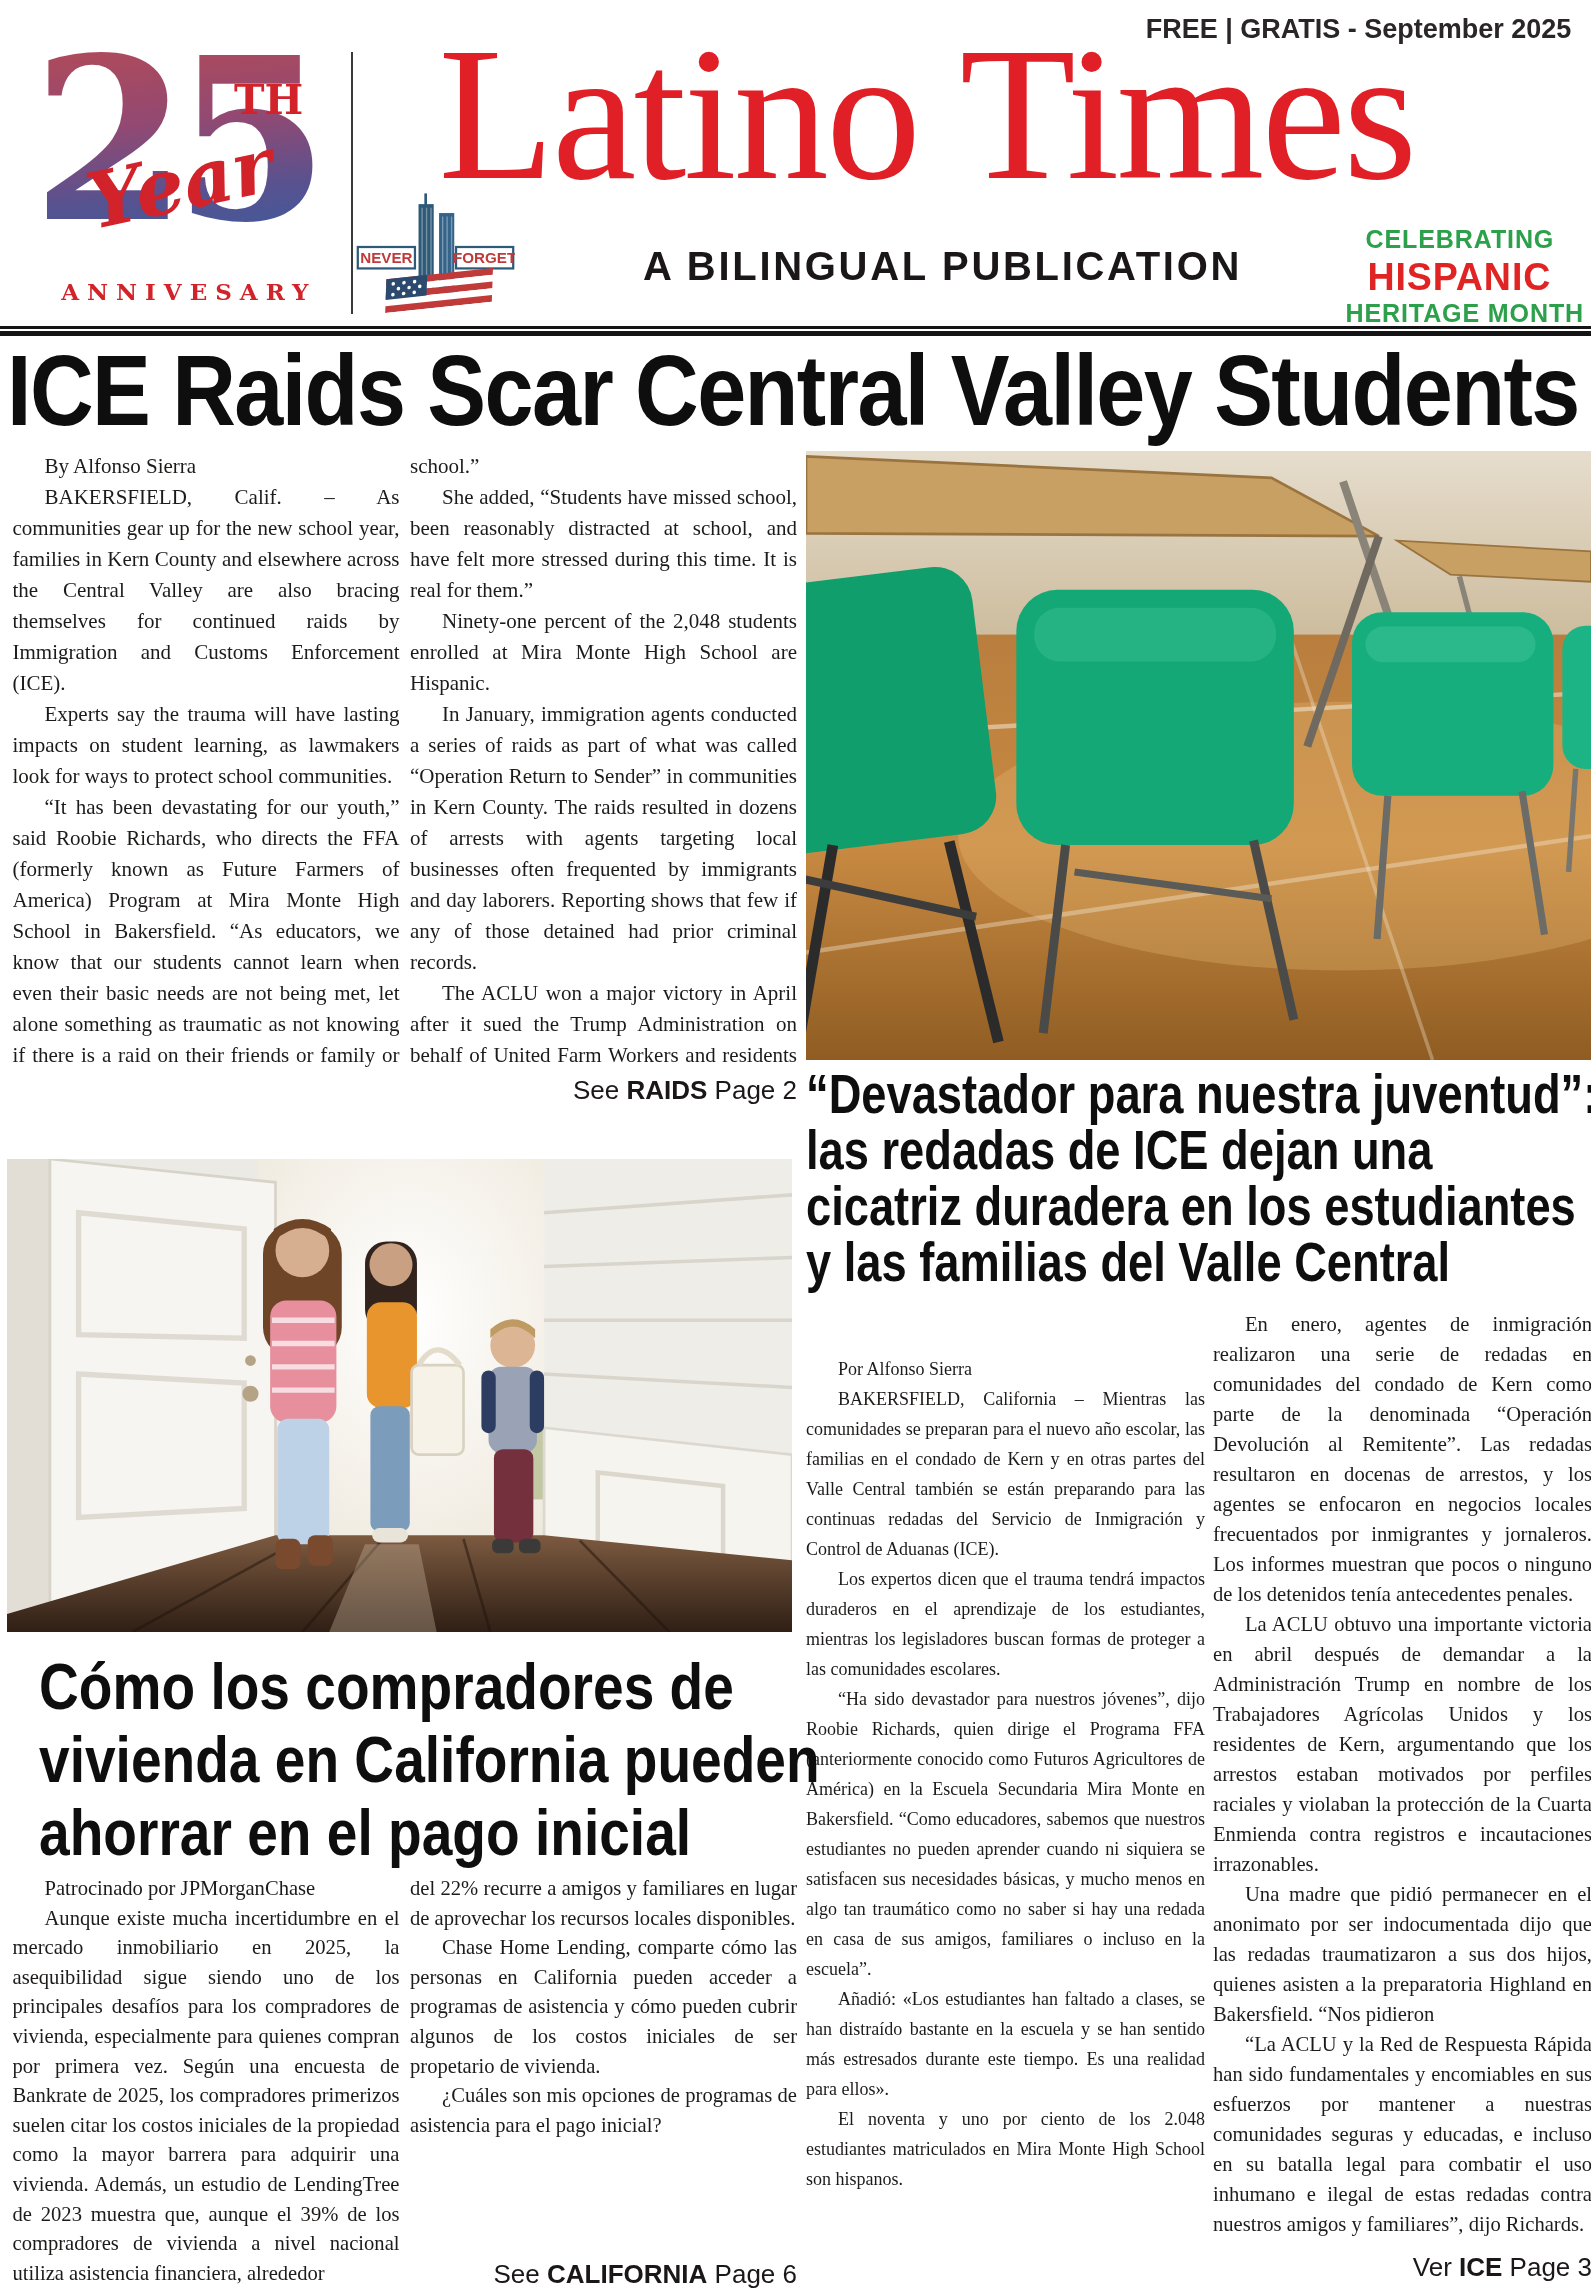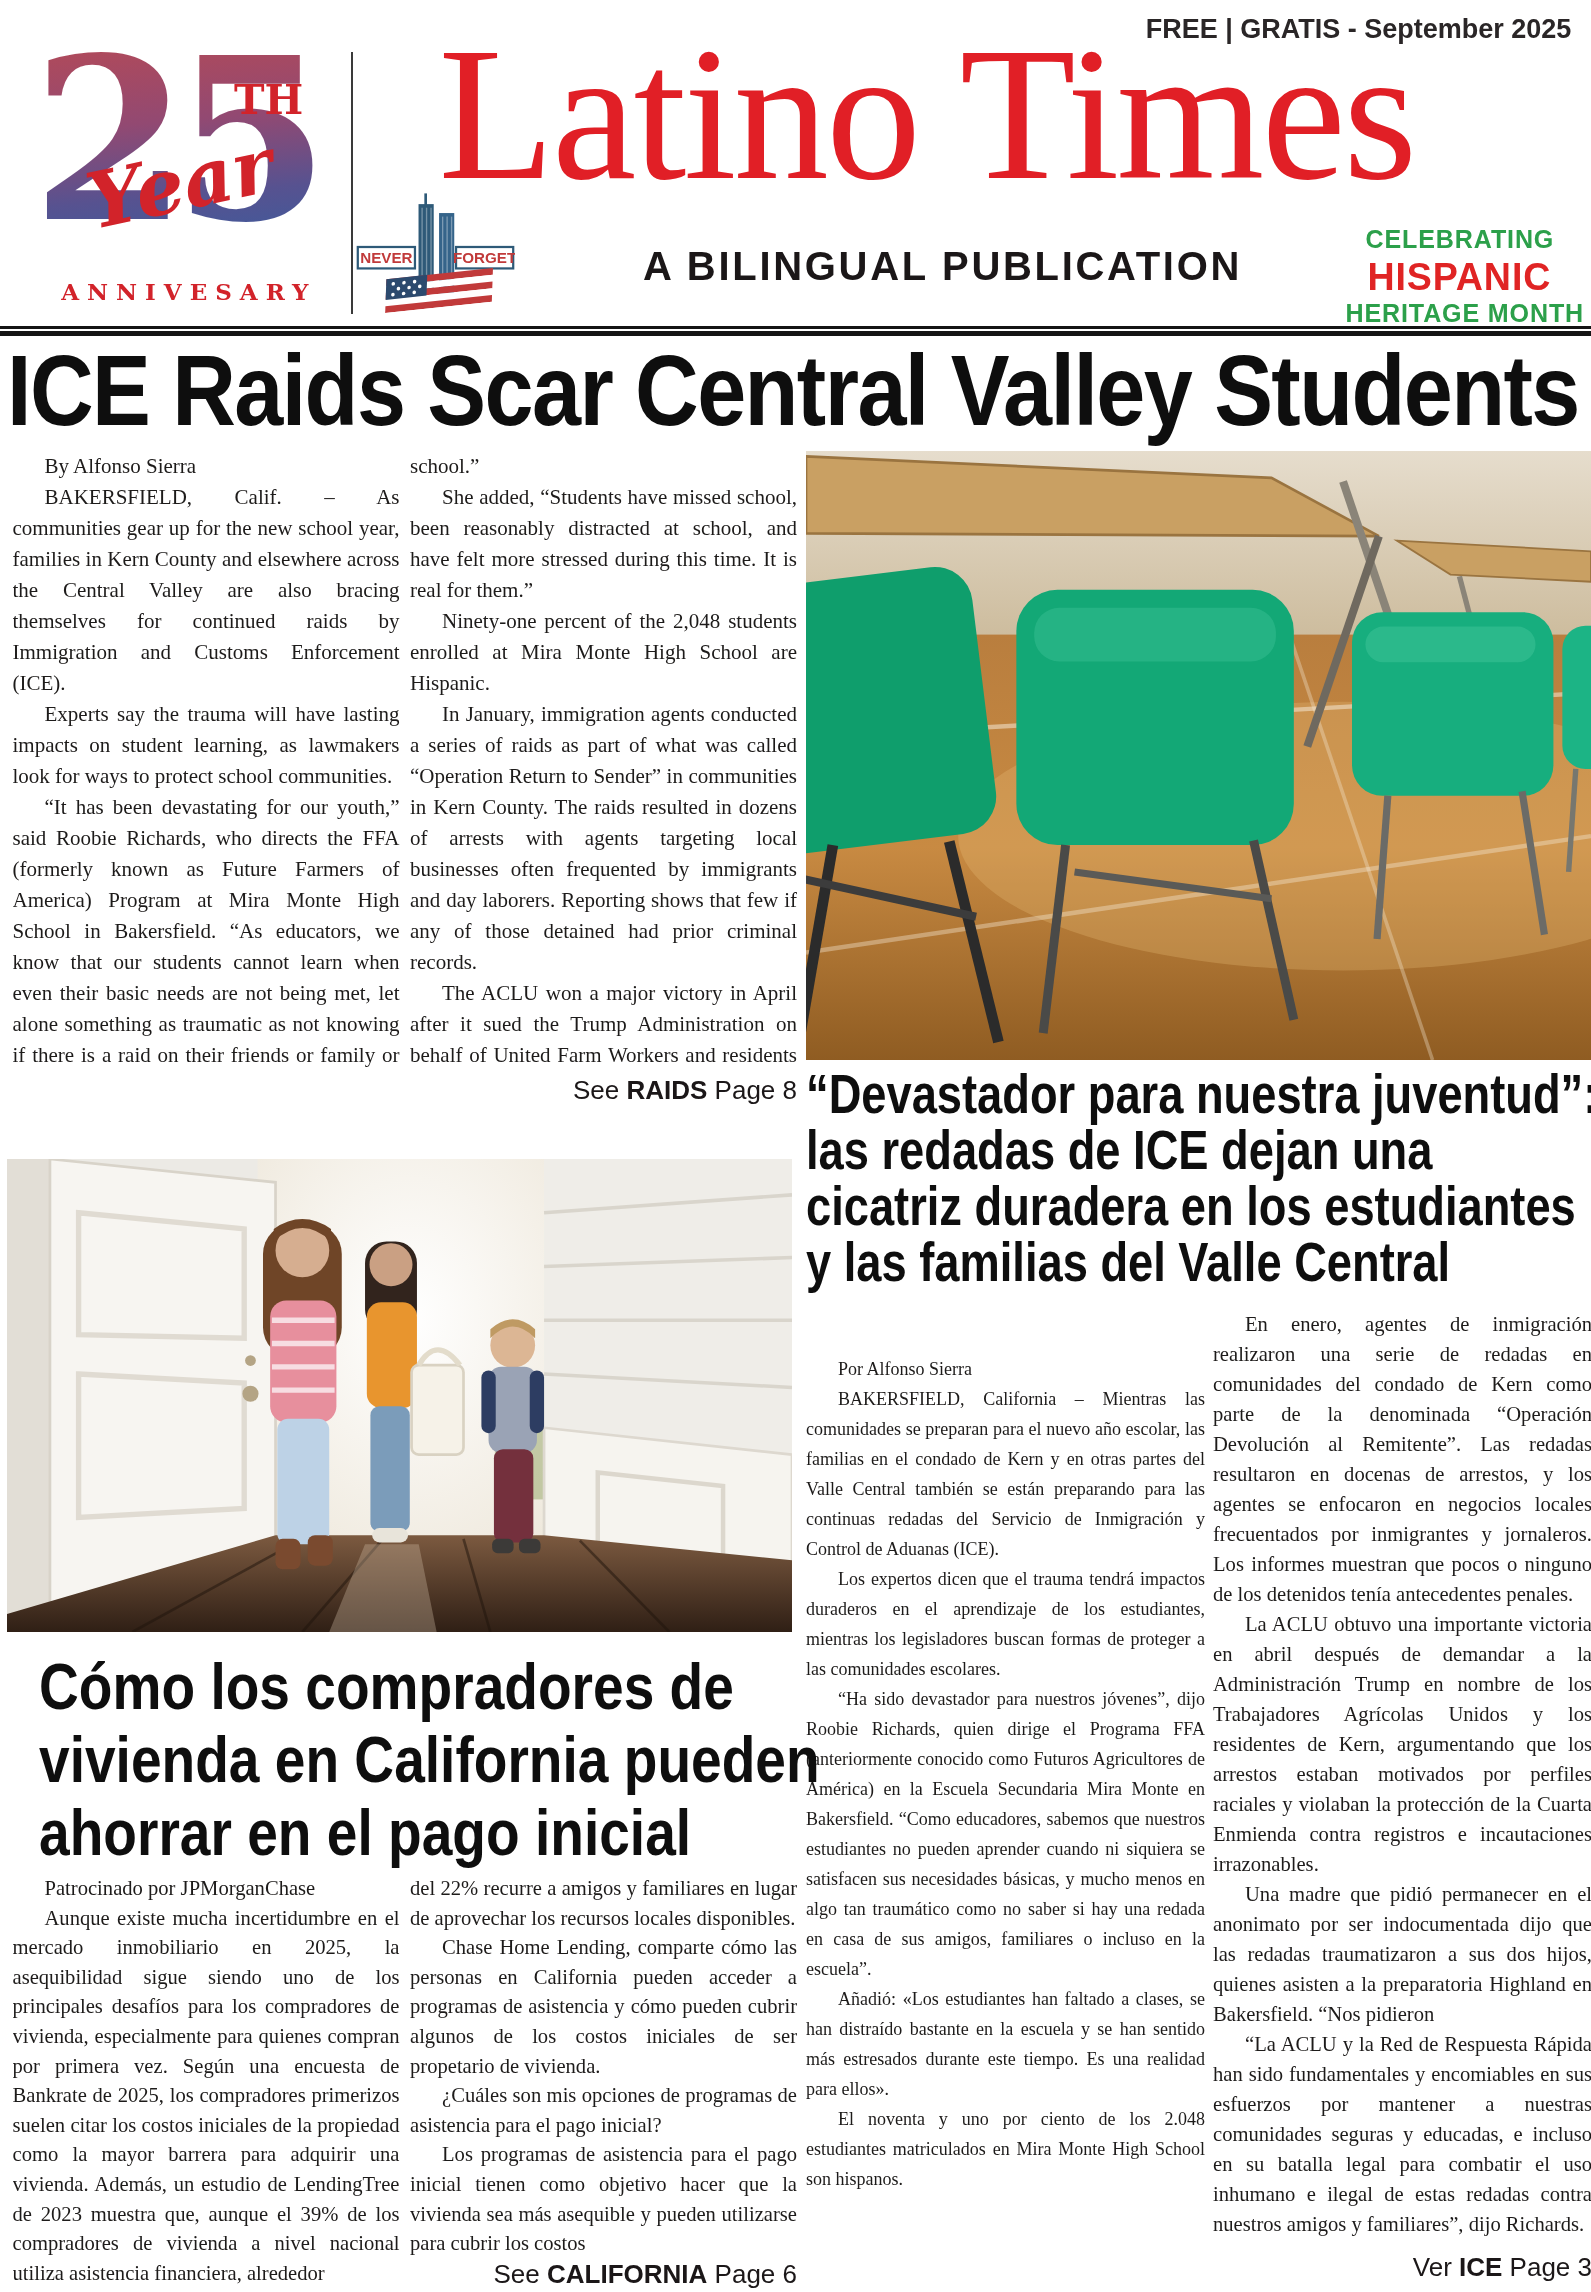--- a/index.html
+++ b/index.html
@@ -153,21 +153,21 @@
     <p>“It has been devastating for our youth,” said Roobie Richards, who directs the FFA (formerly known as Future Farmers of America) Program at Mira Monte High School in Bakersfield. “As educators, we know that our students cannot learn when even their basic needs are not being met, let alone something as traumatic as not knowing if there is a raid on their friends or family or even at</p>
   </div>
   <div class="colbox" id="eng2">
     <p class="cont">school.”</p>
     <p>She added, “Students have missed school, been reasonably distracted at school, and have felt more stressed during this time. It is real for them.”</p>
     <p>Ninety-one percent of the 2,048 students enrolled at Mira Monte High School are Hispanic.</p>
     <p>In January, immigration agents conducted a series of raids as part of what was called “Operation Return to Sender” in communities in Kern County. The raids resulted in dozens of arrests with agents targeting local businesses often frequented by immigrants and day laborers. Reporting shows that few if any of those detained had prior criminal records.</p>
     <p>The ACLU won a major victory in April after it sued the Trump Administration on behalf of United Farm Workers and residents of Kern, arguing the arrests</p>
   </div>
   <div class="jump" id="jump-raids">
-    <span>See </span><b>RAIDS</b><span> Page 8</span>
+    <span>See </span><b>RAIDS</b><span> Page 2</span>
   </div>
 
   <svg class="photo" id="classroom" viewBox="0 0 877 680" preserveAspectRatio="none">
     <defs>
       <linearGradient id="wallG" x1="0" y1="0" x2="0" y2="1">
           <stop offset="0" stop-color="#e6ddcd"></stop>
           <stop offset="1" stop-color="#c9b796"></stop>
         </linearGradient>
       <linearGradient id="floorG" x1="0" y1="0" x2="0" y2="1">
           <stop offset="0" stop-color="#b97e3e"></stop>
@@ -316,20 +316,19 @@
   </div>
 
   <div class="colbox" id="hc1">
     <p>Patrocinado por JPMorganChase</p>
     <p>Aunque existe mucha incertidumbre en el mercado inmobiliario en 2025, la asequibilidad sigue siendo uno de los principales desafíos para los compradores de vivienda, especialmente para quienes compran por primera vez. Según una encuesta de Bankrate de 2025, los compradores primerizos suelen citar los costos iniciales de la propiedad como la mayor barrera para adquirir una vivienda. Además, un estudio de LendingTree de 2023 muestra que, aunque el 39% de los compradores de vivienda a nivel nacional utiliza asistencia financiera, alrededor</p>
   </div>
   <div class="colbox" id="hc2">
     <p class="cont">del 22% recurre a amigos y familiares en lugar de aprovechar los recursos locales disponibles.</p>
     <p>Chase Home Lending, comparte cómo las personas en California pueden acceder a programas de asistencia y cómo pueden cubrir algunos de los costos iniciales de ser propetario de vivienda.</p>
     <p>¿Cuáles son mis opciones de programas de asistencia para el pago inicial?</p>
-    <p>Los programas de asistencia para el pago inicial tienen como objetivo hacer que la vivienda sea más asequible y pueden utilizarse para cubrir los costos</p>
   </div>
   <div class="jump" id="jump-cal">
     <span>See </span><b>CALIFORNIA</b><span> Page 6</span>
   </div>
 
 </div>
 
 
 </body></html>

